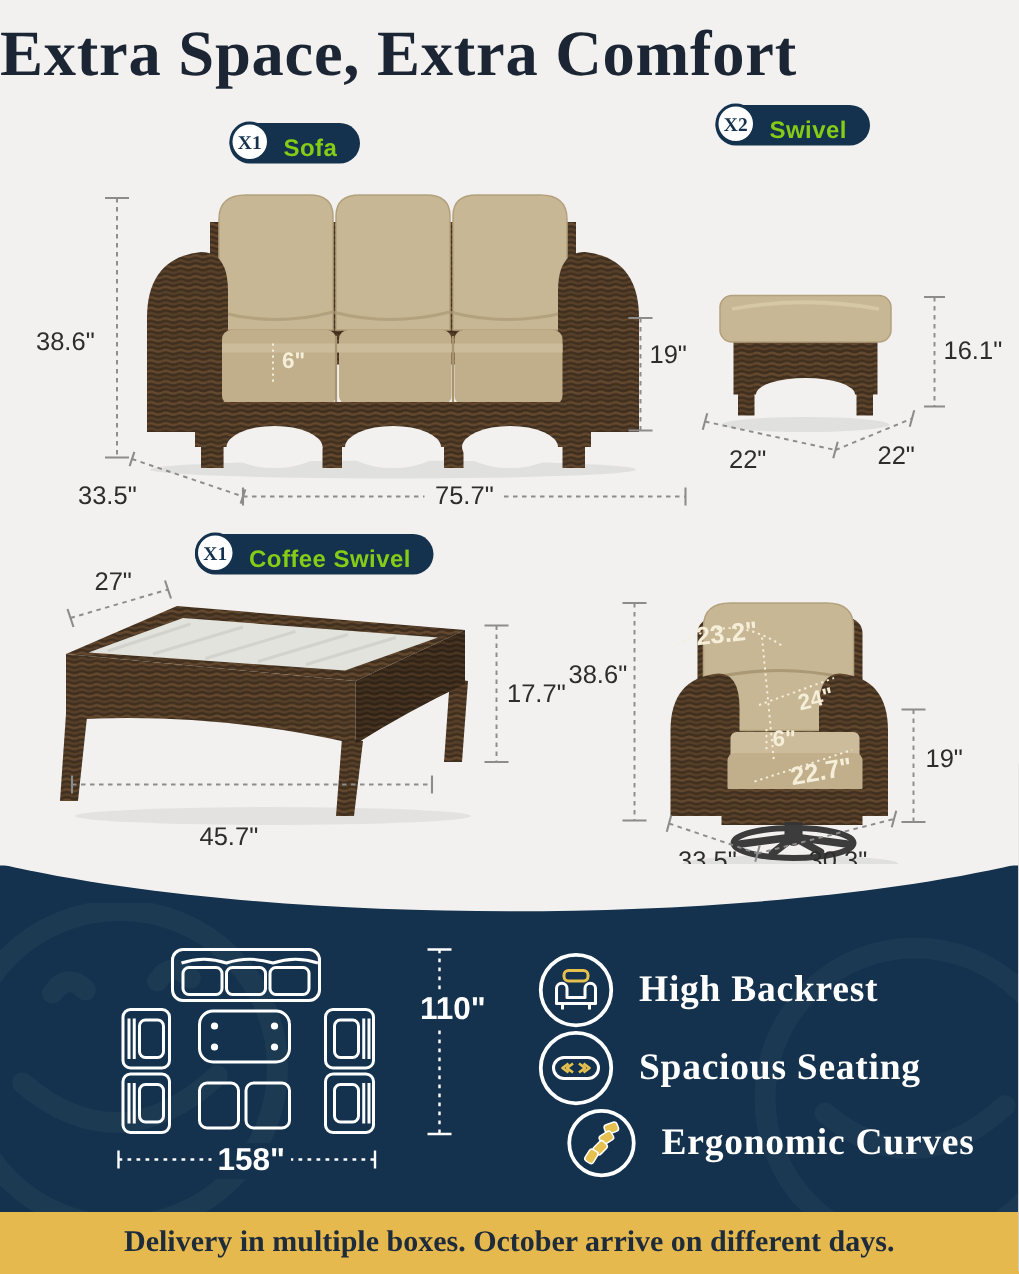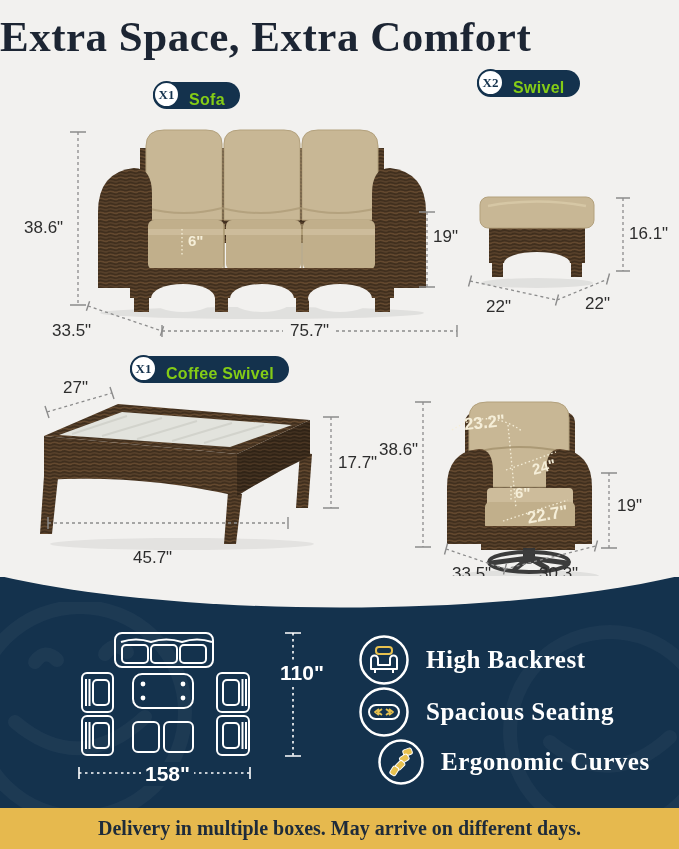--- a/index.html
+++ b/index.html
@@ -326,17 +326,17 @@
           <rect x="26" y="11" width="9" height="6.5" rx="2" transform="rotate(-20 30 14)"></rect>
           <rect x="23" y="17.5" width="9" height="6.5" rx="2" transform="rotate(-32 27 21)"></rect>
           <rect x="18.5" y="24" width="9" height="6.5" rx="2" transform="rotate(-45 23 27)"></rect>
           <rect x="13" y="29.5" width="9" height="6.5" rx="2" transform="rotate(-58 17.5 33)"></rect>
         </g>
       </svg>
       <span class="flabel">Ergonomic Curves</span>
     </div>
 
     <div class="banner">
-      <span>Delivery in multiple boxes. May arrive on different days.</span>
+      <span>Delivery in multiple boxes. October arrive on different days.</span>
     </div>
   </div>
 
 </div>
 
 </body></html>

